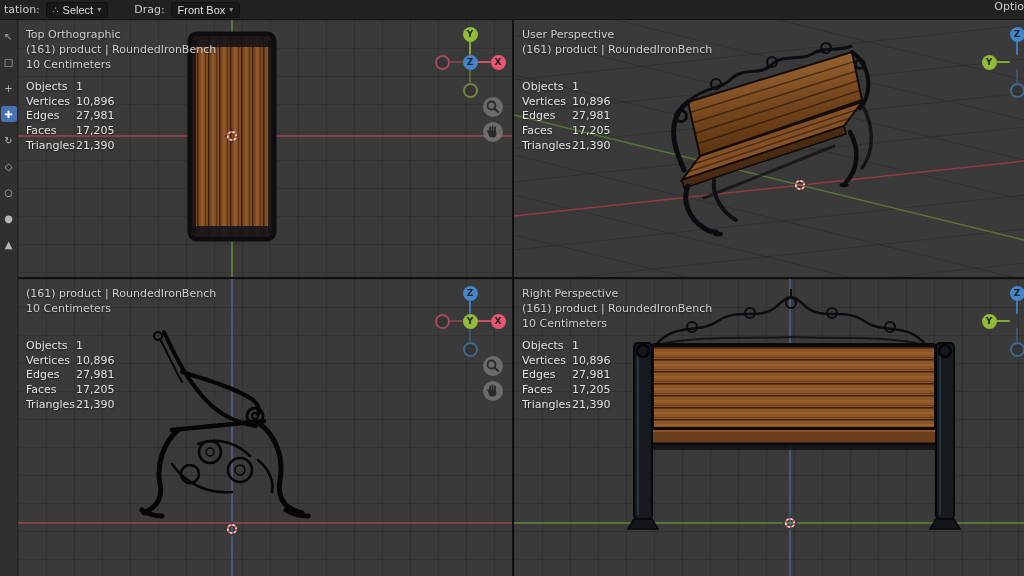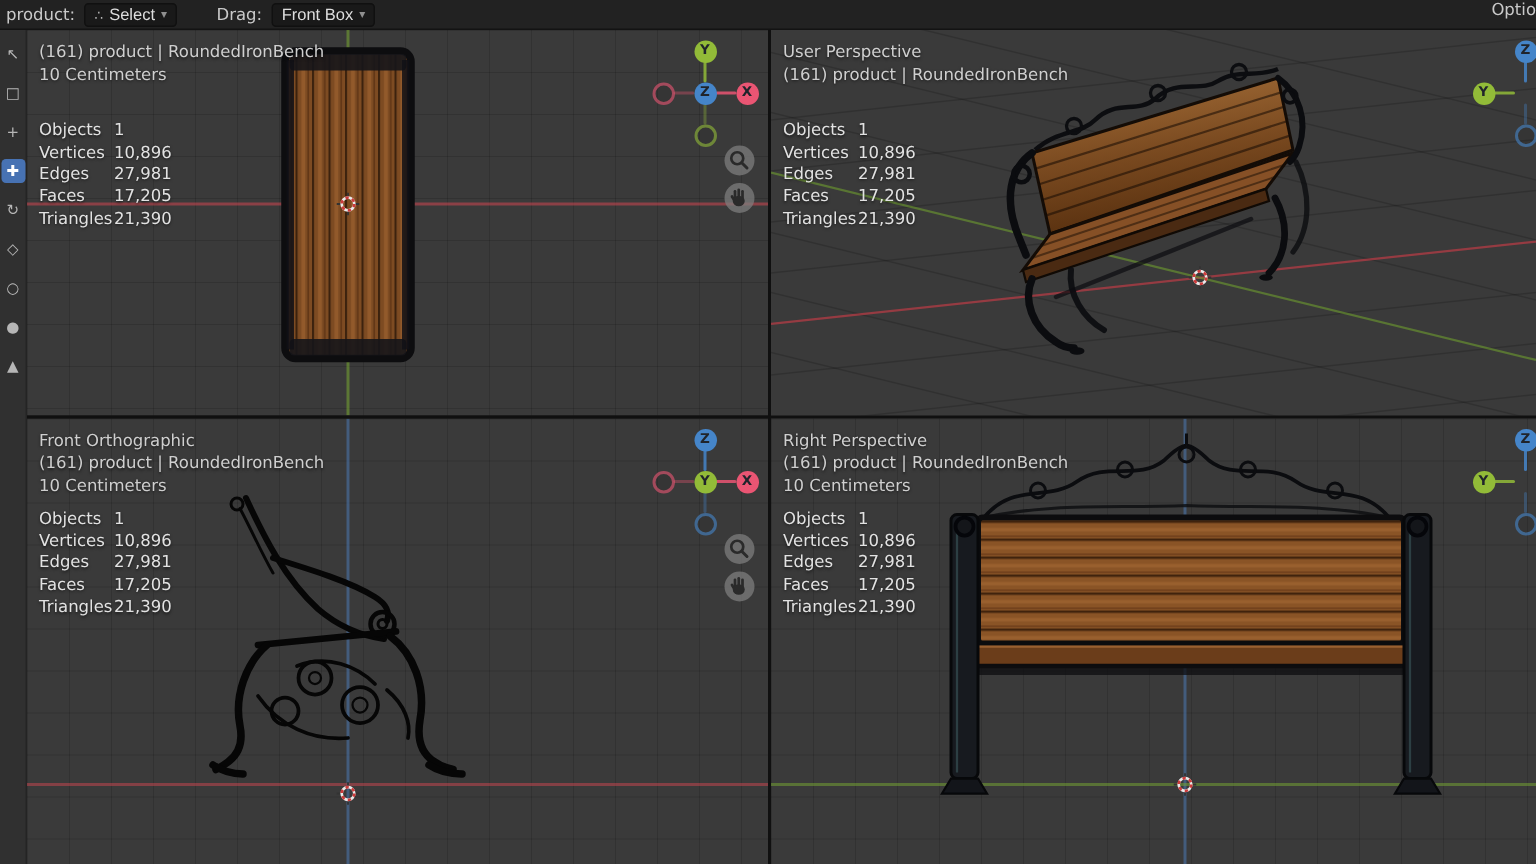--- a/index.html
+++ b/index.html
@@ -55,21 +55,21 @@
   .vp-tool{position:absolute;width:20px;height:20px;border-radius:50%;background:rgba(125,125,125,.75);
     z-index:12;cursor:pointer;display:flex;align-items:center;justify-content:center;}
   .cursor3d{position:absolute;width:16px;height:16px;margin:-8px 0 0 -8px;z-index:8;}
   .model{position:absolute;z-index:5;}
   svg{display:block;}
 </style>
 </head>
 <body>
 
 <div class="header">
-  <span class="hdr-label">product:</span>
+  <span class="hdr-label">tation:</span>
   <button class="hdr-btn">
     <span class="ori-icon">∴</span>
     <span>Select</span>
     <span class="caret">▾</span>
   </button>
   <span class="hdr-label" style="margin-left:20px;">Drag:</span>
   <button class="hdr-btn">
     <span>Front Box</span>
     <span class="caret">▾</span>
   </button>
@@ -134,20 +134,21 @@
   <svg class="cursor3d" style="left:214px;top:116px;" viewBox="0 0 16 16">
     <line x1="8" y1="0.5" x2="8" y2="3.5" stroke="#333" stroke-width="1.2"></line>
     <line x1="8" y1="12.5" x2="8" y2="15.5" stroke="#333" stroke-width="1.2"></line>
     <line x1="0.5" y1="8" x2="3.5" y2="8" stroke="#333" stroke-width="1.2"></line>
     <line x1="12.5" y1="8" x2="15.5" y2="8" stroke="#333" stroke-width="1.2"></line>
     <circle cx="8" cy="8" r="4.2" stroke="#e9e9e9" stroke-width="1.8" fill="none"></circle>
     <circle cx="8" cy="8" r="4.2" stroke="#cc3b3b" stroke-width="1.8" stroke-dasharray="2.2 2.2" fill="none"></circle>
   </svg>
 
   <div class="vp-info">
+    <div class="vt">Top Orthographic</div>
     <div class="vs">(161) product | RoundedIronBench</div>
     <div class="vs">10 Centimeters</div>
   </div>
   <div class="vp-stats">
     <div class="srow"><span class="sl">Objects</span><span>1</span></div>
     <div class="srow"><span class="sl">Vertices</span><span>10,896</span></div>
     <div class="srow"><span class="sl">Edges</span><span>27,981</span></div>
     <div class="srow"><span class="sl">Faces</span><span>17,205</span></div>
     <div class="srow"><span class="sl">Triangles</span><span>21,390</span></div>
   </div>
@@ -327,21 +328,20 @@
   <svg class="cursor3d" style="left:214px;top:250px;" viewBox="0 0 16 16">
     <line x1="8" y1="0.5" x2="8" y2="3.5" stroke="#333" stroke-width="1.2"></line>
     <line x1="8" y1="12.5" x2="8" y2="15.5" stroke="#333" stroke-width="1.2"></line>
     <line x1="0.5" y1="8" x2="3.5" y2="8" stroke="#333" stroke-width="1.2"></line>
     <line x1="12.5" y1="8" x2="15.5" y2="8" stroke="#333" stroke-width="1.2"></line>
     <circle cx="8" cy="8" r="4.2" stroke="#e9e9e9" stroke-width="1.8" fill="none"></circle>
     <circle cx="8" cy="8" r="4.2" stroke="#cc3b3b" stroke-width="1.8" stroke-dasharray="2.2 2.2" fill="none"></circle>
   </svg>
 
   <div class="vp-info">
-    <div class="vt">Front Orthographic</div>
     <div class="vs">(161) product | RoundedIronBench</div>
     <div class="vs">10 Centimeters</div>
   </div>
   <div class="vp-stats">
     <div class="srow"><span class="sl">Objects</span><span>1</span></div>
     <div class="srow"><span class="sl">Vertices</span><span>10,896</span></div>
     <div class="srow"><span class="sl">Edges</span><span>27,981</span></div>
     <div class="srow"><span class="sl">Faces</span><span>17,205</span></div>
     <div class="srow"><span class="sl">Triangles</span><span>21,390</span></div>
   </div>

